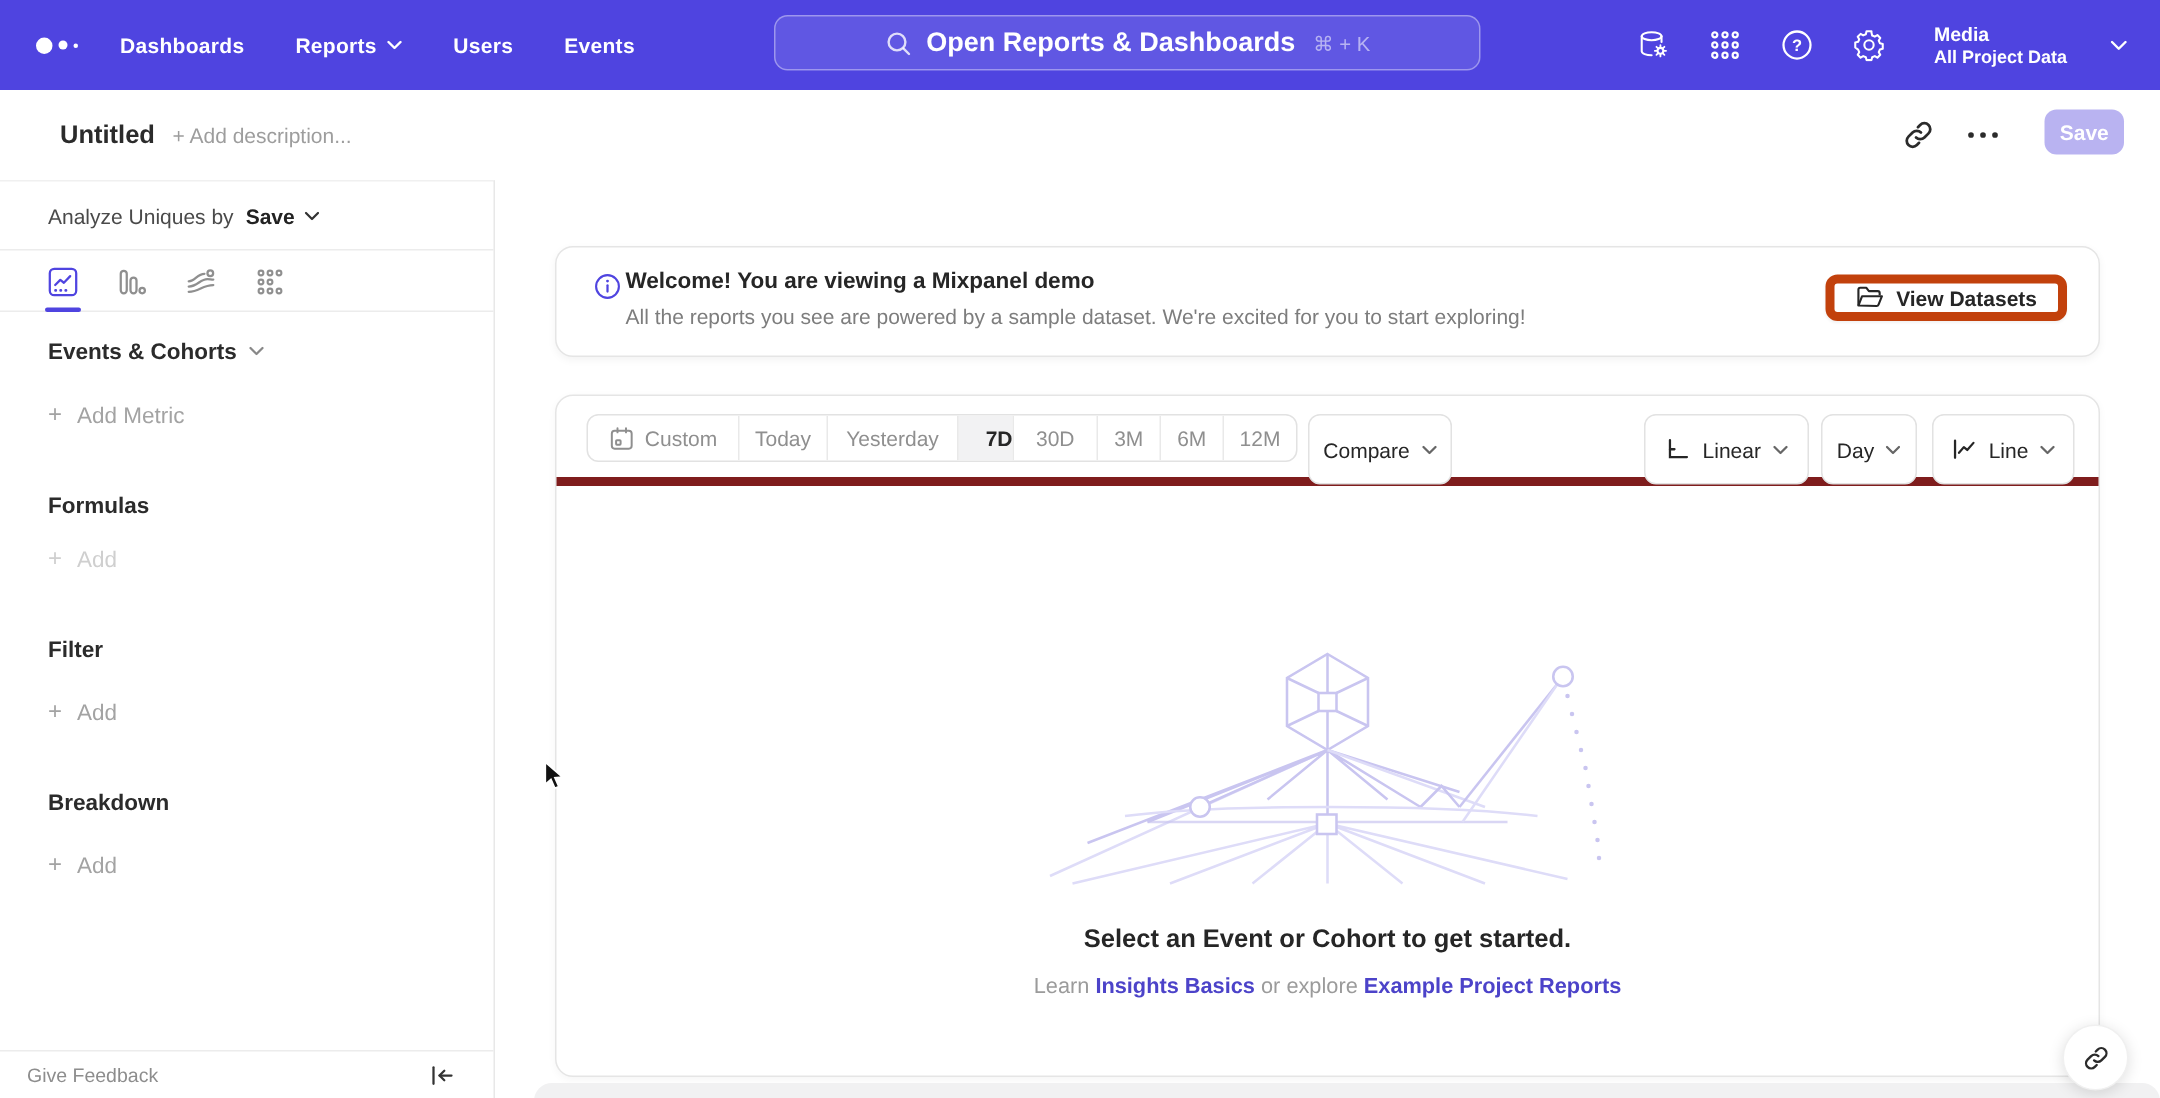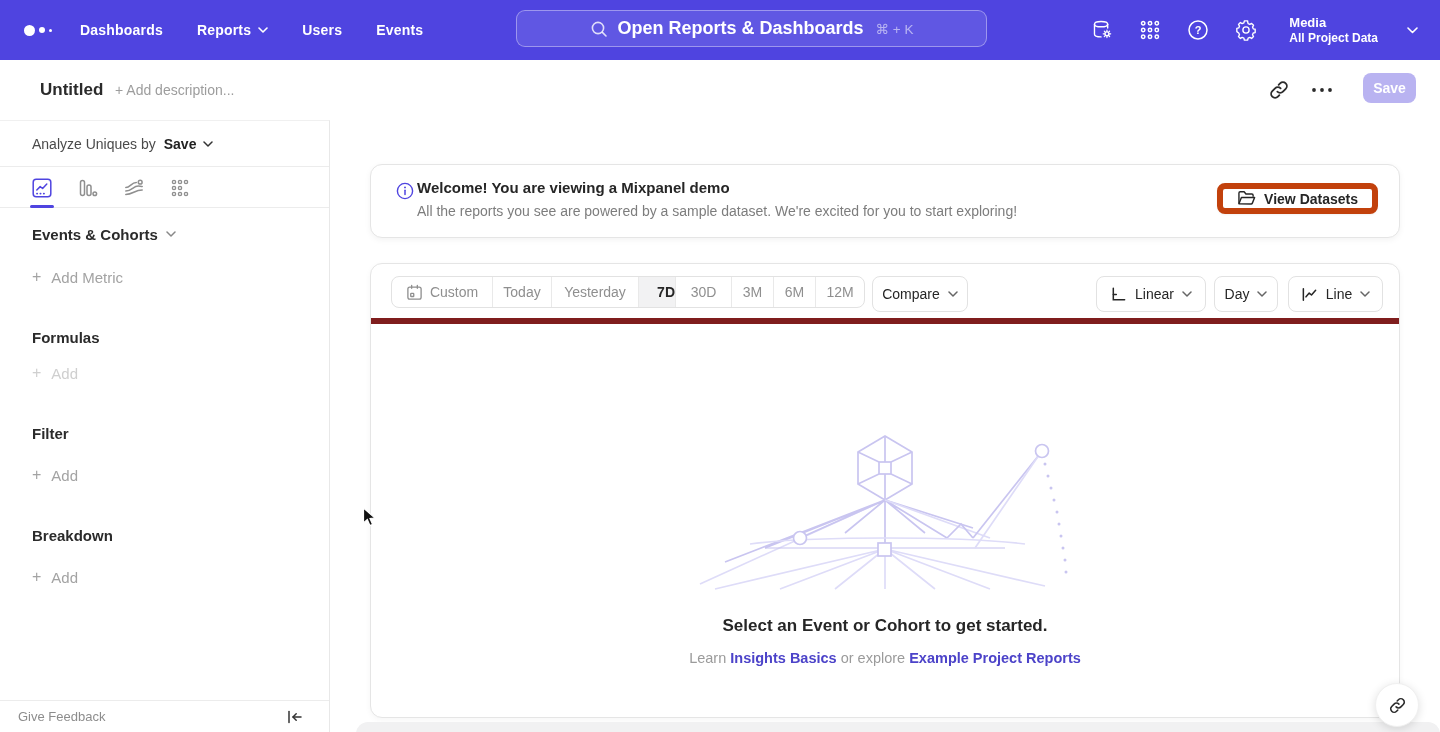--- a/index.html
+++ b/index.html
@@ -57,21 +57,21 @@
   .banner .btitle { position:absolute; left:46px; top:14px; font-size:15px; font-weight:700; color:#262626;text-align:right; }
   .banner .bsub { position:absolute; left:46px; top:38px; font-size:14px; color:#7d7d7d; }
   .view-ds { position:absolute; right:21px; top:18px; height:31px; padding:0 14px; border:6px solid #c2410c; border-radius:8px; background:#fff; box-shadow:0 1px 2px rgba(0,0,0,0.05); display:flex; align-items:center; gap:8px; font-size:14px; font-weight:700; color:#262626; }
 
   .chart-card { position:absolute; left:40px; top:143px; width:1030px; height:455px; background:#fff; border:1px solid #e5e5e5; border-radius:12px; box-shadow:0 2px 6px rgba(0,0,0,0.04); }
   .controls { position:relative; height:60px; border-bottom:6px solid #7f1d1d; }
   .seg { position:absolute; left:20px; top:12px; height:32px; display:flex; border:1px solid #e2e2e2; border-radius:8px; overflow:hidden; background:#fff; }
   .seg .cell { display:flex; align-items:center; justify-content:center; gap:7px; font-size:14px; color:#8f8f8f; border-left:1px solid #e9e9e9; height:100%; }
   .seg .cell:first-child { border-left:none; }
   .seg .cell.sel { background:#f2f2f3; color:#262626; font-weight:700;justify-content:flex-end; }
-  .ctl-btn { position:absolute; top:12px; height:36px; border:1px solid #e2e2e2; border-radius:8px; background:#fff; display:flex; align-items:center; justify-content:center; gap:8px; font-size:14px; color:#262626; }
+  .ctl-btn { position:absolute; top:12px; height:47px; border:1px solid #e2e2e2; border-radius:8px; background:#fff; display:flex; align-items:center; justify-content:center; gap:8px; font-size:14px; color:#262626; }
 
   .illu { position:absolute; left:50%; top:162px; transform:translateX(-50%); }
   .es-title { position:absolute; left:0; width:100%; top:352px; text-align:center; font-size:17px; font-weight:700; color:#262626; }
   .es-links { position:absolute; left:0; width:100%; top:386px; text-align:center; font-size:14.5px; color:#9b9b9b; }
   .es-links a { color:#4c43c9; font-weight:700; text-decoration:none; }
 
   .bottom-bar { position:absolute; left:26px; top:602px; width:1084px; height:12px; background:#f1f1f2; border-radius:14px 14px 0 0; }
   .float-btn { position:absolute; left:1045px; top:563px; width:44px; height:44px; background:#fff; border:1px solid #f0f0f0; border-radius:50%; box-shadow:0 2px 10px rgba(0,0,0,0.13); display:flex; align-items:center; justify-content:center; }
 
   .cursor { position:absolute; left:362px; top:507px; z-index:50; }

